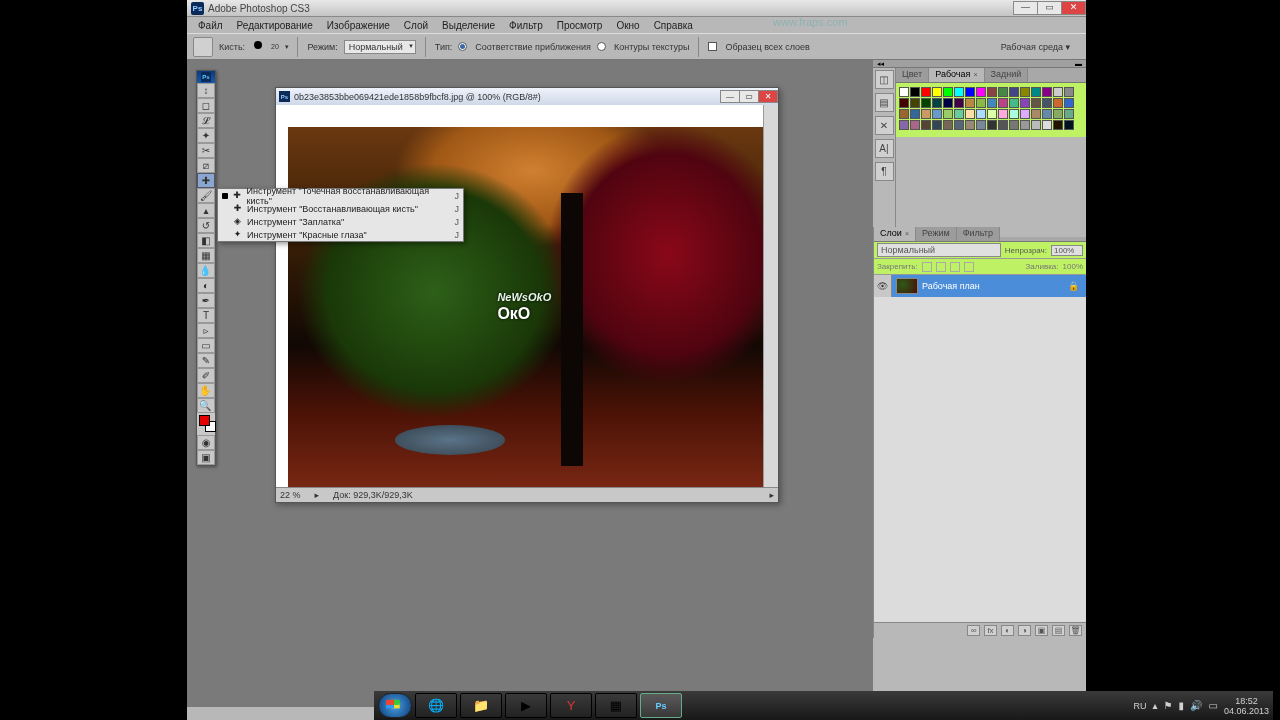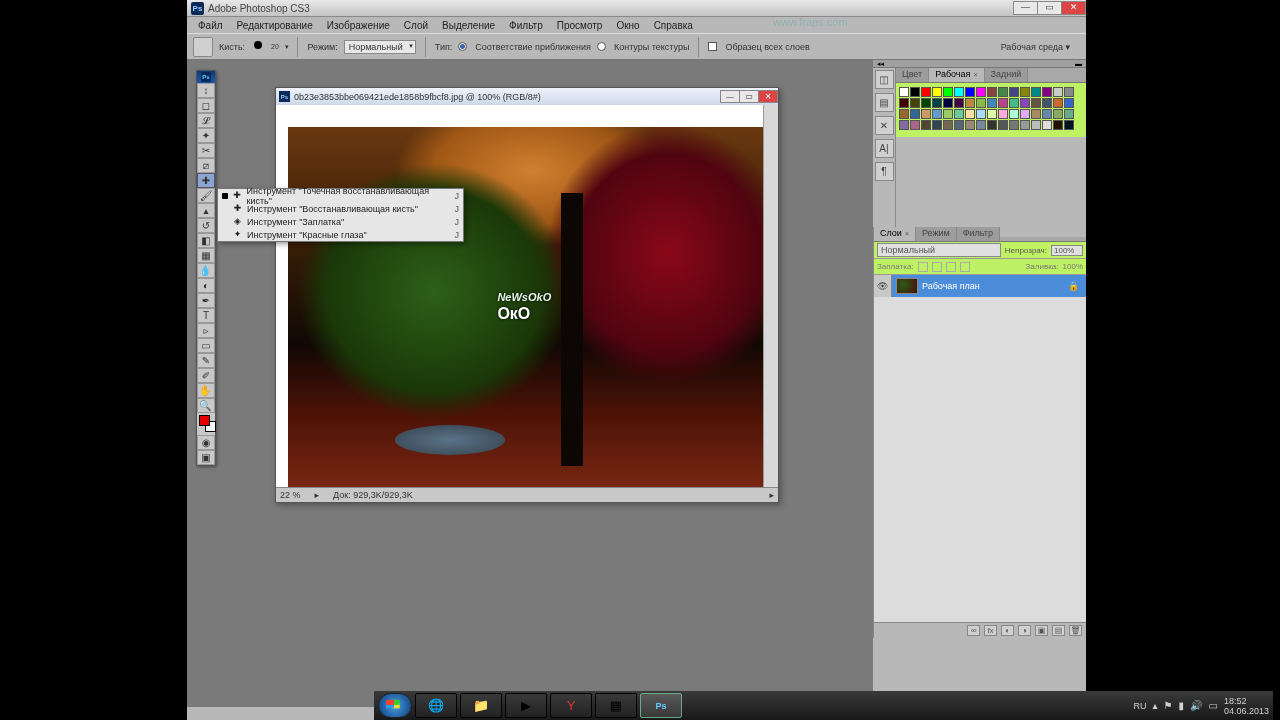--- a/index.html
+++ b/index.html
@@ -88,21 +88,21 @@
 .taskbar{position:absolute;left:187px;bottom:0;width:899px;height:29px;background:linear-gradient(#3a3a3a,#181818);display:flex;align-items:center;padding:0 4px;gap:3px}
 .taskbar .start{width:34px;height:25px;border-radius:14px;background:radial-gradient(circle,#4aa0e0,#0a3a7a);border:1px solid #222;position:relative}
 .taskbar .start::before{content:'';position:absolute;inset:3px;background:
  linear-gradient(#e43,#e43) 0 0/45% 45% no-repeat,
  linear-gradient(#3c3,#3c3) 55% 0/45% 45% no-repeat,
  linear-gradient(#39e,#39e) 0 55%/45% 45% no-repeat,
  linear-gradient(#ed3,#ed3) 55% 55%/45% 45% no-repeat;border-radius:3px;transform:scale(.7)}
 .taskbar .tbtn{width:42px;height:25px;border:1px solid #000;background:linear-gradient(#3a3a3a,#222);border-radius:2px;display:flex;align-items:center;justify-content:center;font-size:13px}
 .taskbar .tbtn.act{background:linear-gradient(#5a5a5a,#383838);border-color:#6a8}
 .taskbar .tray{margin-left:auto;display:flex;align-items:center;gap:6px;color:#d0d0d0;font-size:9px}
-.taskbar .tray .clock{text-align:left;line-height:10px}
+.taskbar .tray .clock{text-align:center;line-height:10px}
 .taskbar .tray .ic{font-size:10px}
 .fraps{position:absolute;left:773px;top:16px;color:#6aa;font-size:11px;opacity:.5}
 </style>
 </head>
 <body>
 
 <div class="window">
 
  <div class="titlebar">
   <div class="ps-ico">Ps</div>
@@ -339,21 +339,21 @@
     <div class="tab on"><span>Слои</span><span class="cx">×</span></div>
     <div class="tab">Режим</div>
     <div class="tab">Фильтр</div>
    </div>
    <div class="opts">
     <div class="dd2">Нормальный</div>
     <span>Непрозрач:</span>
     <div class="pct">100%</div>
    </div>
    <div class="lock">
-    <span>Заплатка:</span>
+    <span>Закрепить:</span>
     <div class="ic"></div>
     <div class="ic"></div>
     <div class="ic"></div>
     <div class="ic"></div>
     <span style="margin-left:auto">Заливка:</span>
     <div class="pct">100%</div>
    </div>
    <div class="layerlist">
     <div class="layer">
      <div class="eye">👁</div>

